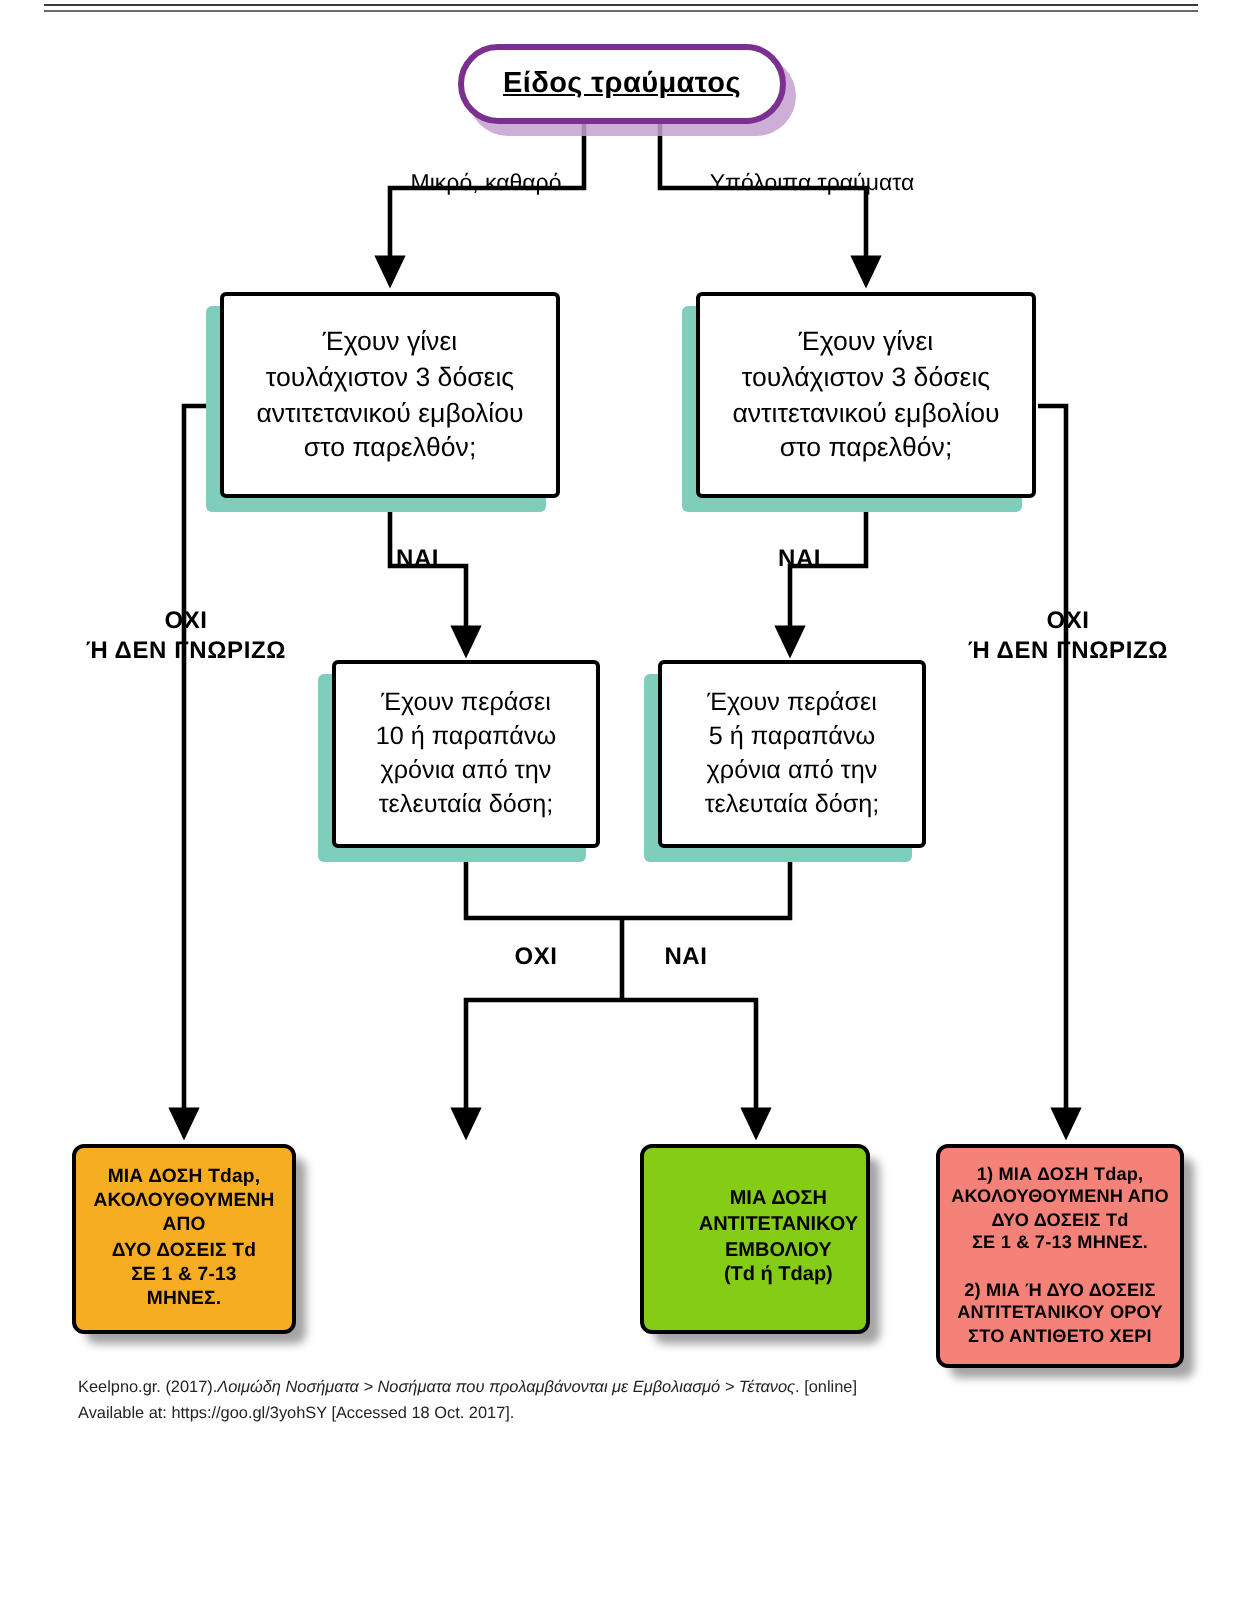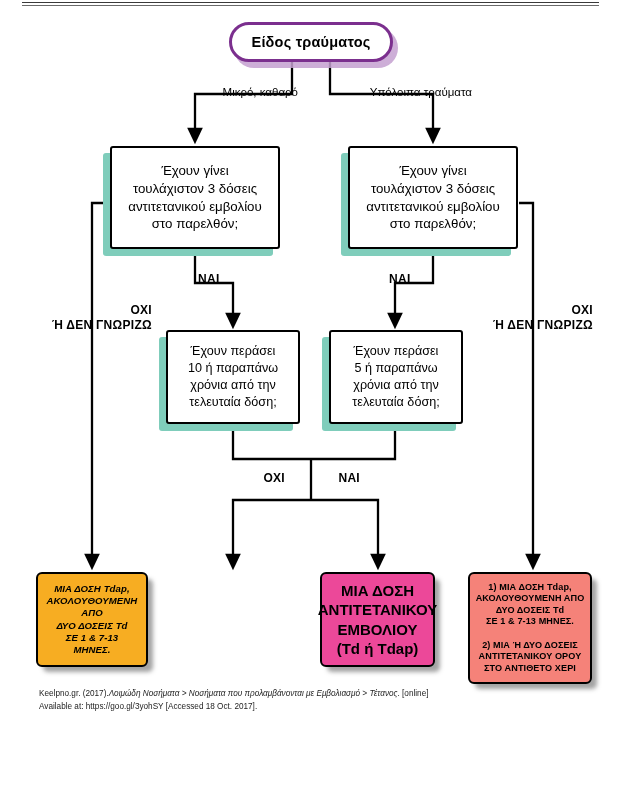--- a/index.html
+++ b/index.html
@@ -88,33 +88,33 @@
   }
 
   
   .node-outcome {
     border: 2.5px solid #000000;
     border-radius: 6px;
     box-shadow: 6px 6px 4px -1px rgba(90,90,90,0.55);
     font-weight: 700;
     line-height: 1.28;
   }
-  .node-outcome.orange { background: #f7ad22; font-size: 9.6px; letter-spacing: .1px; font-style: italic; }
+  .node-outcome.orange { background: #f7ad22; font-size: 9.6px; letter-spacing: .1px; }
   .node-outcome.green  { background: #8fd45f; font-size: 11.6px; }
-  .node-outcome.yellow { background: #ec4899; font-size: 15px; }
+  .node-outcome.yellow { background: #84cc16; font-size: 10px; justify-content: flex-end; }
   .node-outcome.pink   { background: #f58279; font-size: 9.1px; letter-spacing: .1px; }
 
   
   .edge-label {
     position: absolute;
     color: #000000;
     font-size: 11.5px;
     font-weight: 500;
     white-space: pre-line;
-    text-align: right;
+    text-align: center;
     line-height: 1.22;
     z-index: 4;
     background: transparent;
   }
   .edge-label.bold {
     font-weight: 700;
     font-size: 12px;
     letter-spacing: .3px;
   }
 
@@ -165,21 +165,21 @@
       <path d="M395,424 L395,459 L311,459"></path>
 
       <path d="M311,459 L311,500"></path>
 
       <path d="M311,500 L233,500 L233,562" marker-end="url(#arrow)"></path>
 
       <path d="M311,500 L378,500 L378,562" marker-end="url(#arrow)"></path>
     </g>
   </svg>
 
-  <div class="node node-start" style="left:229px; top:22px; width:164px; height:40px;">
+  <div class="node node-start" style="left:229px; top:22px; width:164px; height:40px;text-decoration:underline;">
     <span class="txt">Είδος τραύματος</span>
   </div>
 
   <div class="edge-label" style="left:188px; top:85px; width:110px;">Μικρό, καθαρό</div>
 
   <div class="edge-label" style="left:340px; top:85px; width:132px;">Υπόλοιπα τραύματα</div>
 
   <div class="node node-decision" style="left:110px; top:146px; width:170px; height:103px; padding:0 6px;">
     <span class="txt">Έχουν γίνει
 τουλάχιστον 3 δόσεις

